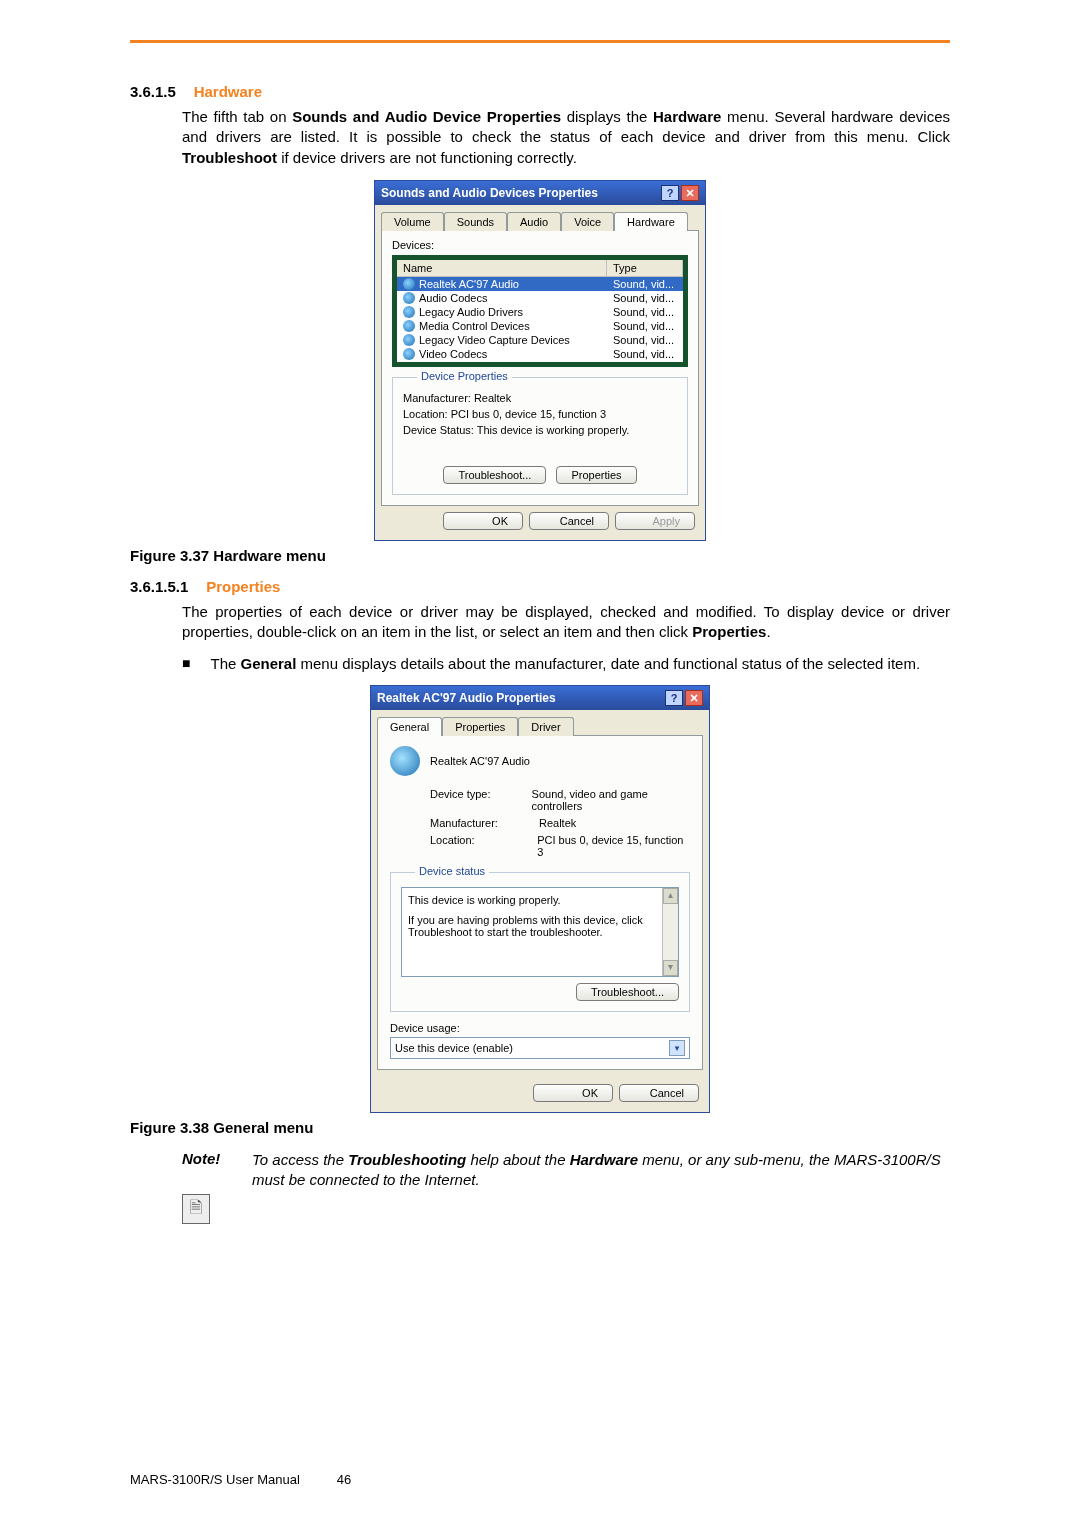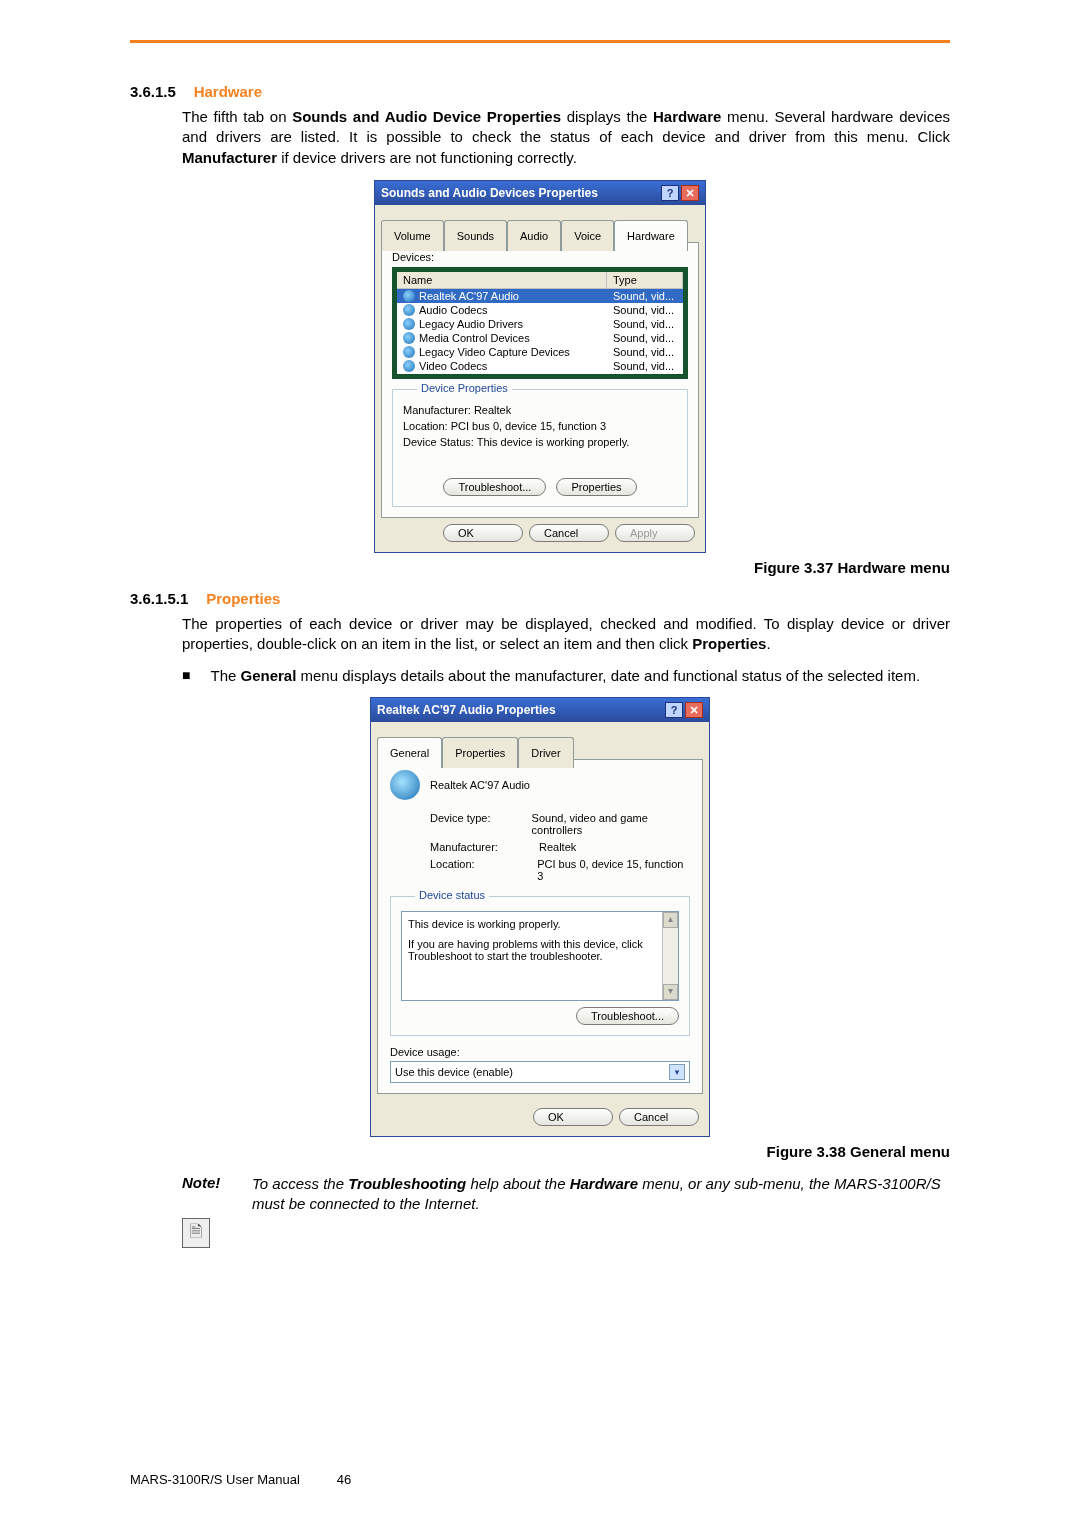--- a/index.html
+++ b/index.html
@@ -39,21 +39,21 @@
   .section-head {
     margin-bottom: 6px;
   }
   .fig-wrap {
     text-align: center;
     margin: 10px 0 14px 0;
   }
   .fig-caption {
     font-weight: bold;
     font-size: 15px;
-    text-align: right;
+    text-align: left;
     margin-top: 6px;
   }
   .bullet-row {
     display: flex;
     margin-left: 52px;
     margin-bottom: 10px;
   }
   .bullet-sq {
     font-size: 14px;
     margin-right: 20px;
@@ -137,25 +137,25 @@
   .tbtn.close { background: #e86b5c; color: #fff; border-color: #a12e1f; }
   .tabs {
     display: flex;
     padding: 6px 6px 0 6px;
     gap: 0;
   }
   .tab {
     border: 1px solid #919b9c;
     border-bottom: none;
     background: #ece9d8;
-    padding: 9px 12px;
+    padding: 3px 12px;
     font-size: 11px;
     border-radius: 3px 3px 0 0;
     position: relative;
-    top: 9px;
+    top: 1px;
   }
   .tab.active {
     background: #fcfcfa;
     font-weight: normal;
     z-index: 2;
   }
   .tab-body {
     margin: 0 6px 6px 6px;
     background: #fcfcfa;
     border: 1px solid #919b9c;
@@ -224,23 +224,23 @@
     display: flex;
     justify-content: center;
     gap: 10px;
     margin-top: 30px;
   }
   .xp-btn {
     border: 1px solid #7a7a7a;
     background: linear-gradient(#fefefe,#e6e6de);
     padding: 2px 14px;
     font-size: 11px;
-    border-radius: 9px;
+    border-radius: 4px;
     min-width: 80px;
-    text-align: left;
+    text-align: right;
   }
   .dlg-foot {
     display: flex;
     justify-content: flex-end;
     gap: 6px;
     padding: 0 10px 10px 0;
   }
   .xp-btn.disabled { color: #9a9a9a; }
 
   
@@ -303,21 +303,21 @@
 
 <div class="page">
   <div class="top-rule"></div>
 
   <div class="section-head">
     <span class="sec-num">3.6.1.5</span>
     &nbsp;&nbsp;
     <span class="sec-title">Hardware</span>
   </div>
   <p class="body-text">
-    <span>The fifth tab on </span><b>Sounds and Audio Device Properties</b><span> displays the </span><b>Hardware</b><span> menu. Several hardware devices and drivers are listed. It is possible to check the status of each device and driver from this menu. Click </span><b>Manufacturer</b><span> if device drivers are not functioning correctly.</span>
+    <span>The fifth tab on </span><b>Sounds and Audio Device Properties</b><span> displays the </span><b>Hardware</b><span> menu. Several hardware devices and drivers are listed. It is possible to check the status of each device and driver from this menu. Click </span><b>Troubleshoot</b><span> if device drivers are not functioning correctly.</span>
   </p>
 
   <div class="fig-wrap">
     <div class="dlg dlg1">
       <div class="titlebar">
         <span>Sounds and Audio Devices Properties</span>
         <span class="tbtns">
           <span class="tbtn">?</span>
           <span class="tbtn close">✕</span>
         </span>

